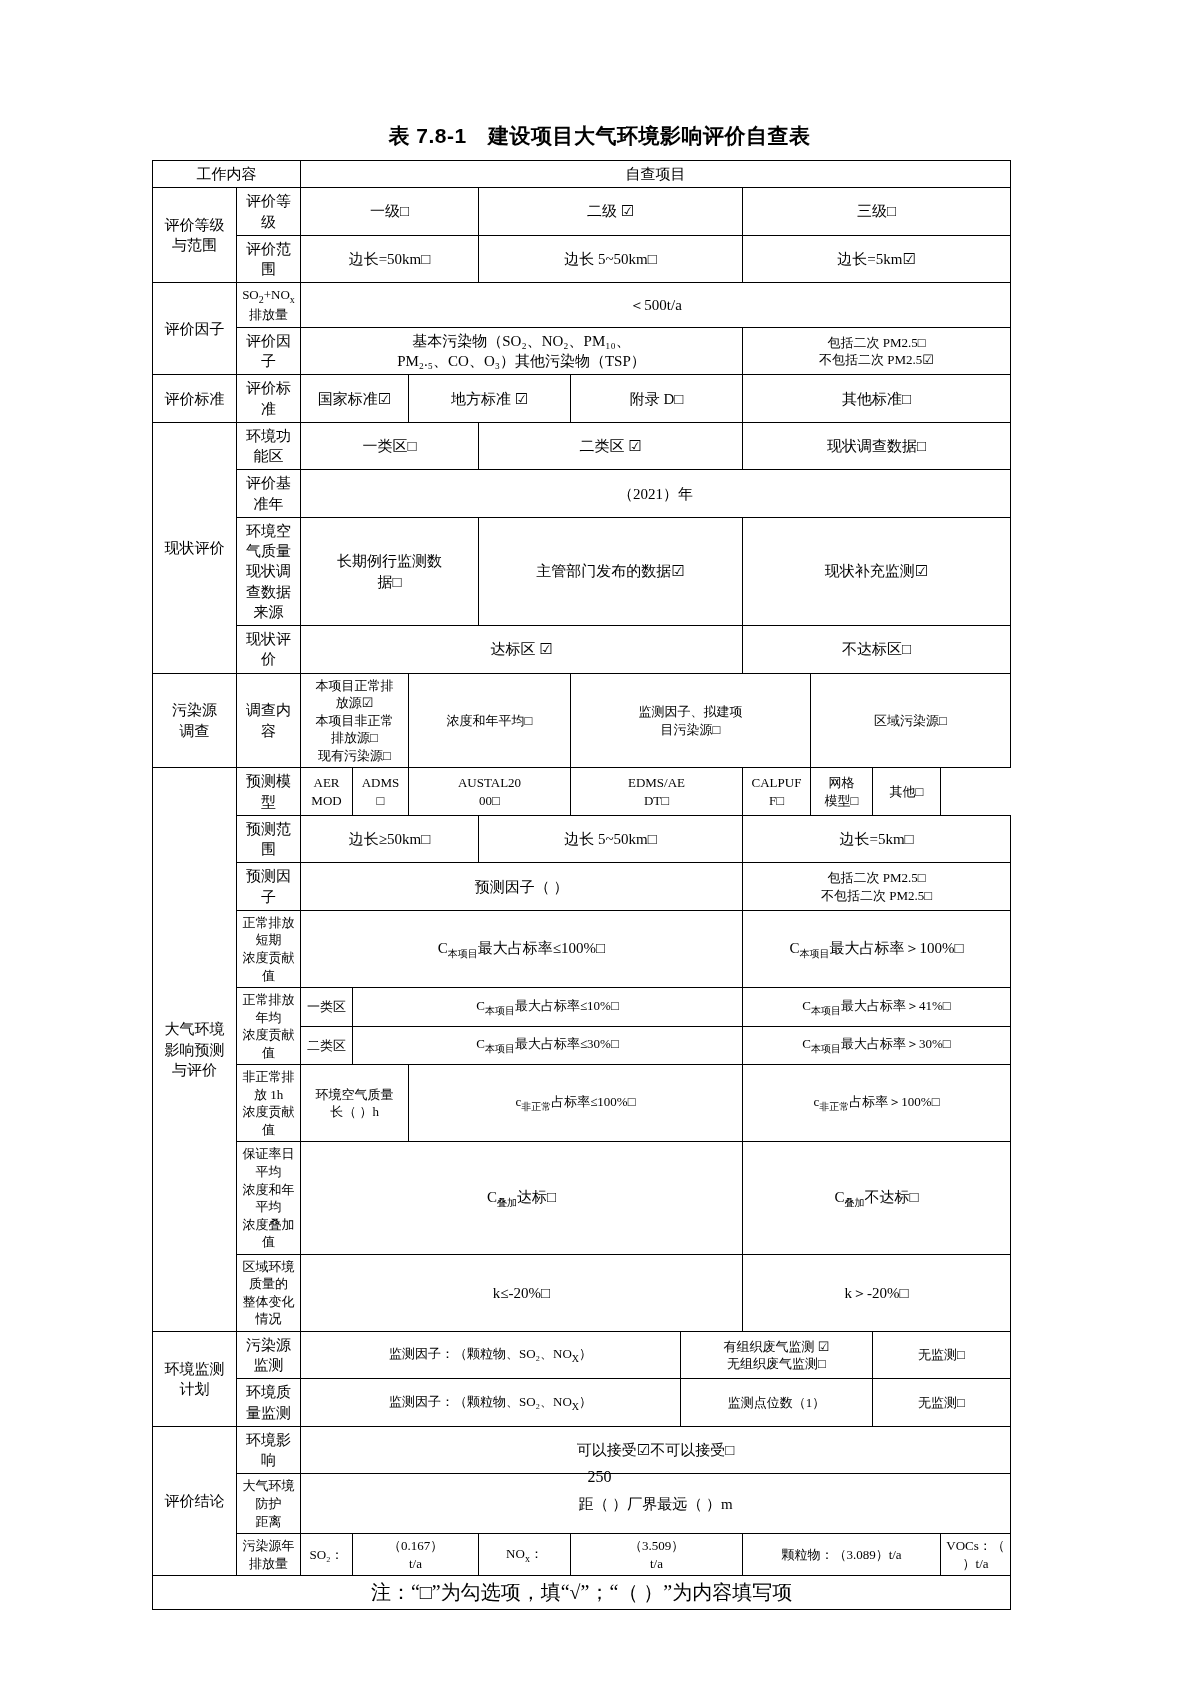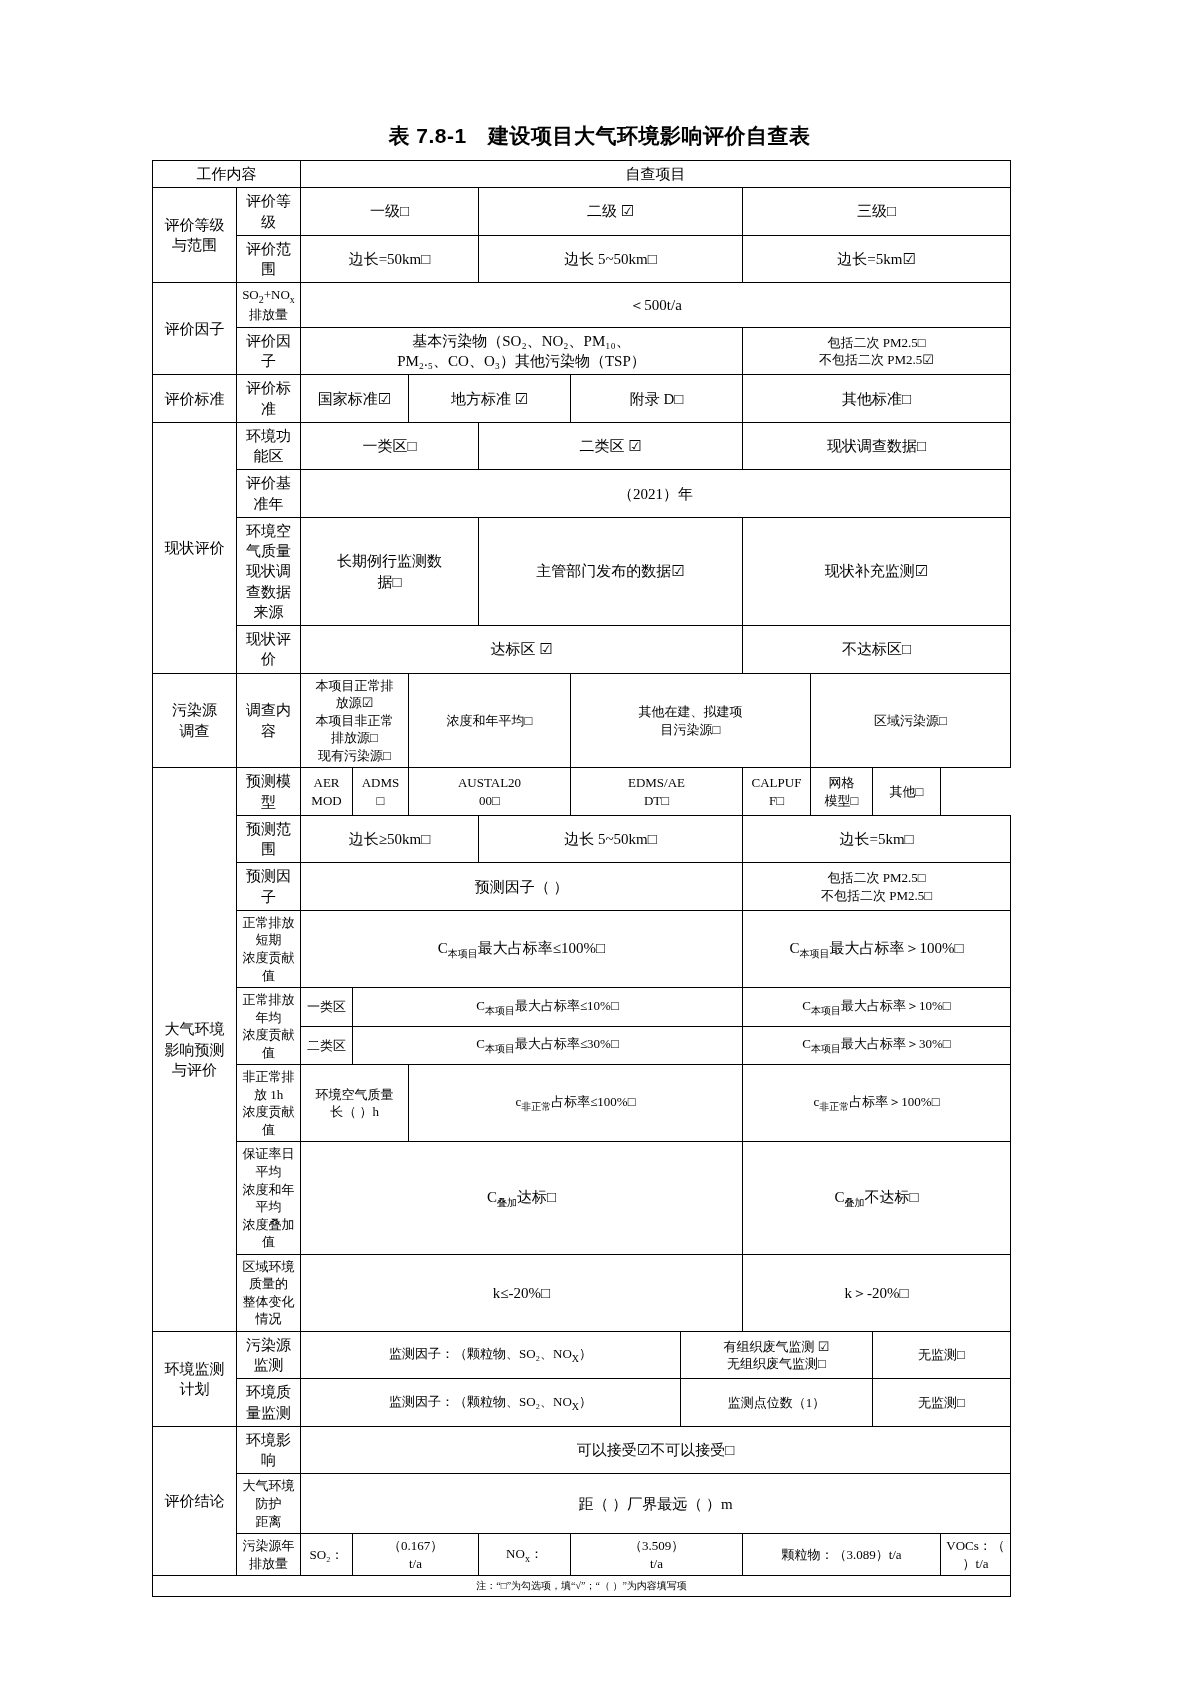--- a/index.html
+++ b/index.html
@@ -46,21 +46,21 @@
     text-align: center;
     vertical-align: middle;
     line-height: 1.35;
   }
   .pad-v { padding-top: 6px; padding-bottom: 6px; }
   .sub { font-size: 10px; vertical-align: sub; }
   .small { font-size: 13px; }
   .note {
     text-align: left;
     padding-left: 10px;
-    font-size: 10px;
+    font-size: 20px;
   }
   .pagenum {
     position: absolute;
     left: 0;
     top: 1468px;
     width: 1199px;
     text-align: center;
     font-size: 16px;
   }
   .tall { height: 44px; }
@@ -177,21 +177,21 @@
       <td>调查内容</td>
       <td colspan="2" class="pad-v small">
         <div>本项目正常排</div>
         <div>放源☑</div>
         <div>本项目非正常</div>
         <div>排放源□</div>
         <div>现有污染源□</div>
       </td>
       <td colspan="2" class="small">浓度和年平均□</td>
       <td colspan="3" class="small">
-        <div>其他在建、拟建项</div>
+        <div>监测因子、拟建项</div>
         <div>目污染源□</div>
       </td>
       <td colspan="3" class="small">区域污染源□</td>
     </tr>
 
     <tr>
       <td rowspan="9">
         <div>大气环境</div>
         <div>影响预测</div>
         <div>与评价</div>
@@ -252,21 +252,21 @@
     <tr>
       <td rowspan="2" class="small">
         <div>正常排放年均</div>
         <div>浓度贡献值</div>
       </td>
       <td class="small">一类区</td>
       <td colspan="5" class="small">
         <span>C</span><span class="sub">本项目</span><span>最大占标率≤10%□</span>
       </td>
       <td colspan="4" class="small">
-        <span>C</span><span class="sub">本项目</span><span>最大占标率＞10%□</span>
+        <span>C</span><span class="sub">本项目</span><span>最大占标率＞41%□</span>
       </td>
     </tr>
     <tr>
       <td class="small">二类区</td>
       <td colspan="5" class="small">
         <span>C</span><span class="sub">本项目</span><span>最大占标率≤30%□</span>
       </td>
       <td colspan="4" class="small">
         <span>C</span><span class="sub">本项目</span><span>最大占标率＞30%□</span>
       </td>
@@ -362,13 +362,14 @@
       <td colspan="3" class="small">颗粒物：（3.089）t/a</td>
       <td colspan="2" class="small">VOCs：（ ）t/a</td>
     </tr>
 
     <tr>
       <td colspan="12" class="note">注：“□”为勾选项，填“√”；“（ ）”为内容填写项</td>
     </tr>
   </tbody>
     </table>
 
+  <div class="pagenum">250</div>
 </div>
 
 </body></html>

